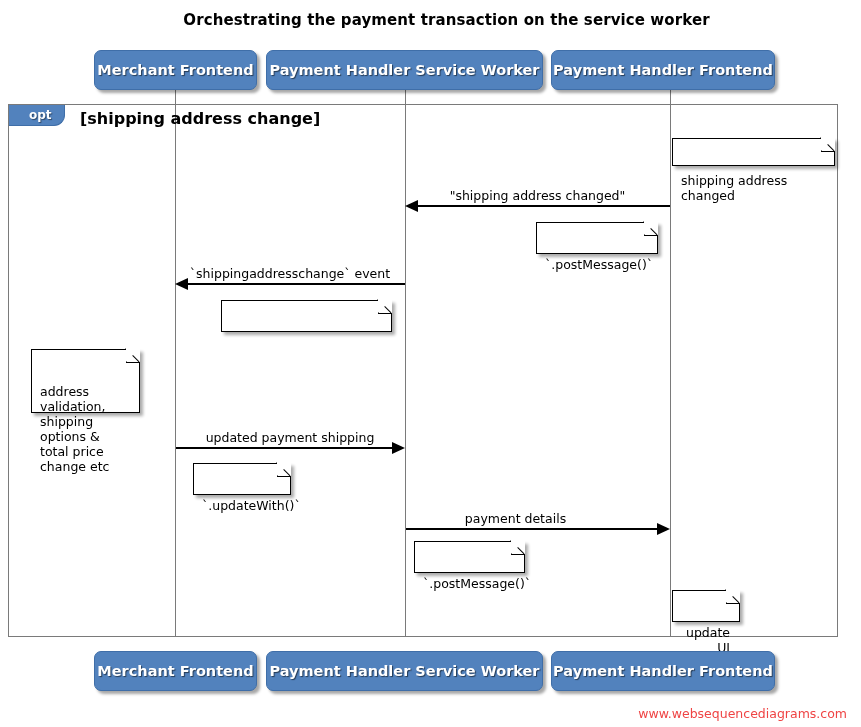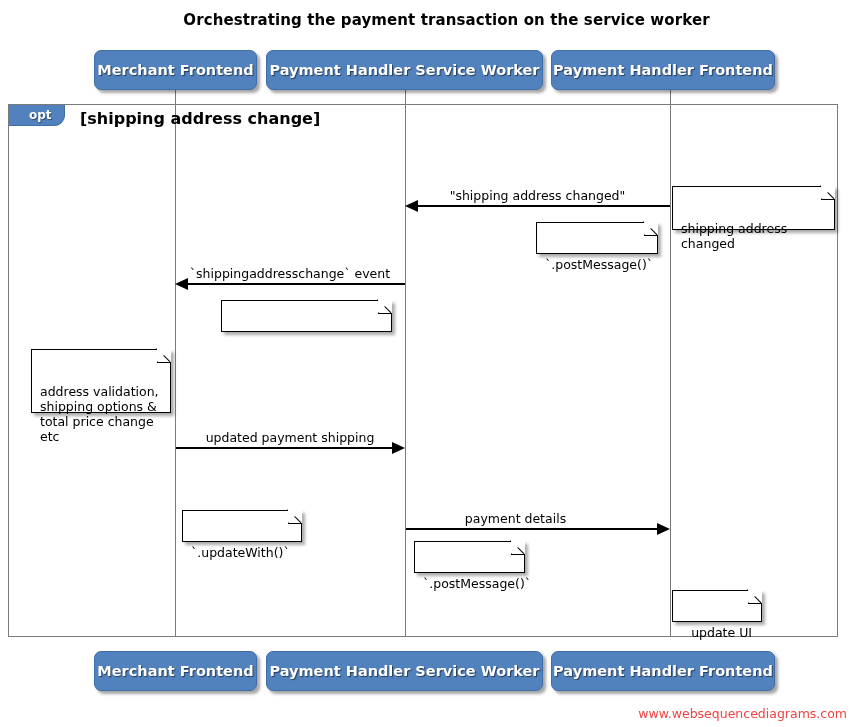--- a/index.html
+++ b/index.html
@@ -196,21 +196,21 @@
   <div class="participant" style="left:94px; top:50px; width:163px;">
     <span class="participant-label">Merchant Frontend</span>
   </div>
   <div class="participant" style="left:266px; top:50px; width:277px;">
     <span class="participant-label">Payment Handler Service Worker</span>
   </div>
   <div class="participant" style="left:551px; top:50px; width:224px;">
     <span class="participant-label">Payment Handler Frontend</span>
   </div>
 
-  <div class="note" style="left:672px; top:138px; width:163px; height:44px;margin-top:48px;">
+  <div class="note" style="left:672px; top:138px; width:163px; height:28px;">
     <span class="fold"></span>
     <span>shipping address changed</span>
   </div>
 
   <div class="msg-label" style="left:405px; top:188px; width:265px;">"shipping address changed"</div>
   <div class="msg-line" style="left:418px; top:205px; width:252px;"></div>
   <div class="msg-head left" style="left:405px; top:200px;"></div>
 
   <div class="note" style="left:536px; top:222px; width:122px; height:32px;">
     <span class="fold"></span>
@@ -218,46 +218,46 @@
   </div>
 
   <div class="msg-label" style="left:175px; top:266px; width:230px;">`shippingaddresschange` event</div>
   <div class="msg-line" style="left:188px; top:283px; width:217px;"></div>
   <div class="msg-head left" style="left:175px; top:278px;"></div>
 
   <div class="note" style="left:221px; top:300px; width:171px; height:32px;">
     <span class="fold"></span>
   </div>
 
-  <div class="note" style="left:31px; top:349px; width:140px; height:64px;">
+  <div class="note" style="left:31px; top:349px; width:109px; height:64px;">
     <span class="fold"></span>
     <span>address validation,
 shipping options &amp;
 total price change etc</span>
   </div>
 
   <div class="msg-label" style="left:175px; top:430px; width:230px;">updated payment shipping</div>
   <div class="msg-line" style="left:176px; top:447px; width:216px;"></div>
   <div class="msg-head right" style="left:392px; top:442px;"></div>
 
-  <div class="note" style="left:182px; top:463px; width:120px; height:32px;margin-top:47px;">
+  <div class="note" style="left:193px; top:463px; width:98px; height:32px;">
     <span class="fold"></span>
     <span>`.updateWith()`</span>
   </div>
 
   <div class="msg-label" style="left:383px; top:511px; width:265px;">payment details</div>
   <div class="msg-line" style="left:406px; top:528px; width:251px;"></div>
   <div class="msg-head right" style="left:657px; top:523px;"></div>
 
   <div class="note" style="left:414px; top:541px; width:111px; height:32px;">
     <span class="fold"></span>
     <span>`.postMessage()`</span>
   </div>
 
-  <div class="note" style="left:672px; top:590px; width:90px; height:32px;text-align:right;">
+  <div class="note" style="left:672px; top:590px; width:68px; height:32px;text-align:right;">
     <span class="fold"></span>
     <span>update UI</span>
   </div>
 
   <div class="participant" style="left:94px; top:651px; width:163px;">
     <span class="participant-label">Merchant Frontend</span>
   </div>
   <div class="participant" style="left:266px; top:651px; width:277px;">
     <span class="participant-label">Payment Handler Service Worker</span>
   </div>

